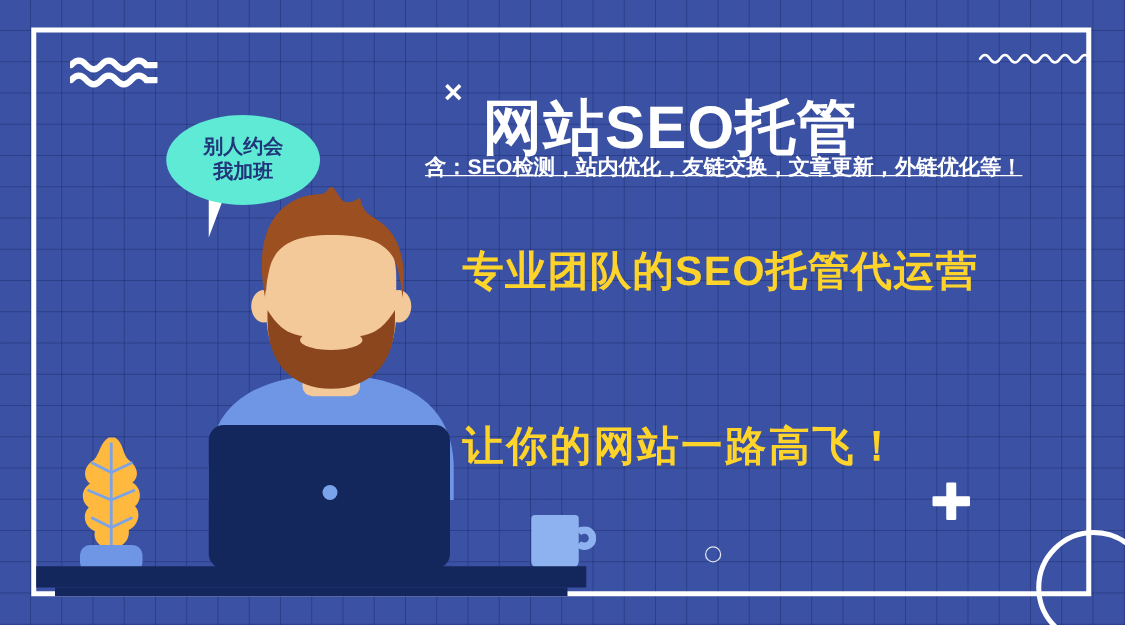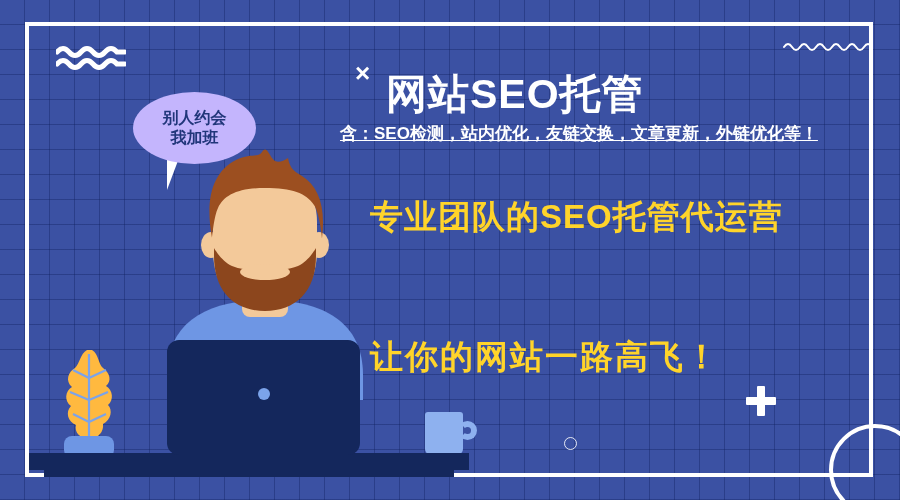--- a/index.html
+++ b/index.html
@@ -102,21 +102,21 @@
     top: 60px;
     font-size: 26px;
     font-weight: bold;
     color: #ffffff;
     line-height: 1;
   }
   .main-title {
     position: absolute;
     left: 386px;
     top: 45px;
-    font-size: 41px;
+    font-size: 48px;
     font-weight: bold;
     color: #ffffff;
     letter-spacing: 1px;
     line-height: 1.1;
     white-space: nowrap;
   }
   .subtitle {
     position: absolute;
     left: 340px;
     top: 122px;
@@ -141,21 +141,21 @@
   .tagline-2 { top: 265px; font-size: 33px; letter-spacing: 2px; }
   .tagline-3 { top: 335px; font-size: 33px; letter-spacing: 2px; }
 
   
   .bubble {
     position: absolute;
     left: 133px;
     top: 92px;
     width: 123px;
     height: 72px;
-    background: #c4b5fd;
+    background: #5eead4;
     border-radius: 50% / 50%;
     z-index: 6;
   }
   .bubble-text {
     position: absolute;
     inset: 0;
     display: flex;
     flex-direction: column;
     align-items: center;
     justify-content: center;

